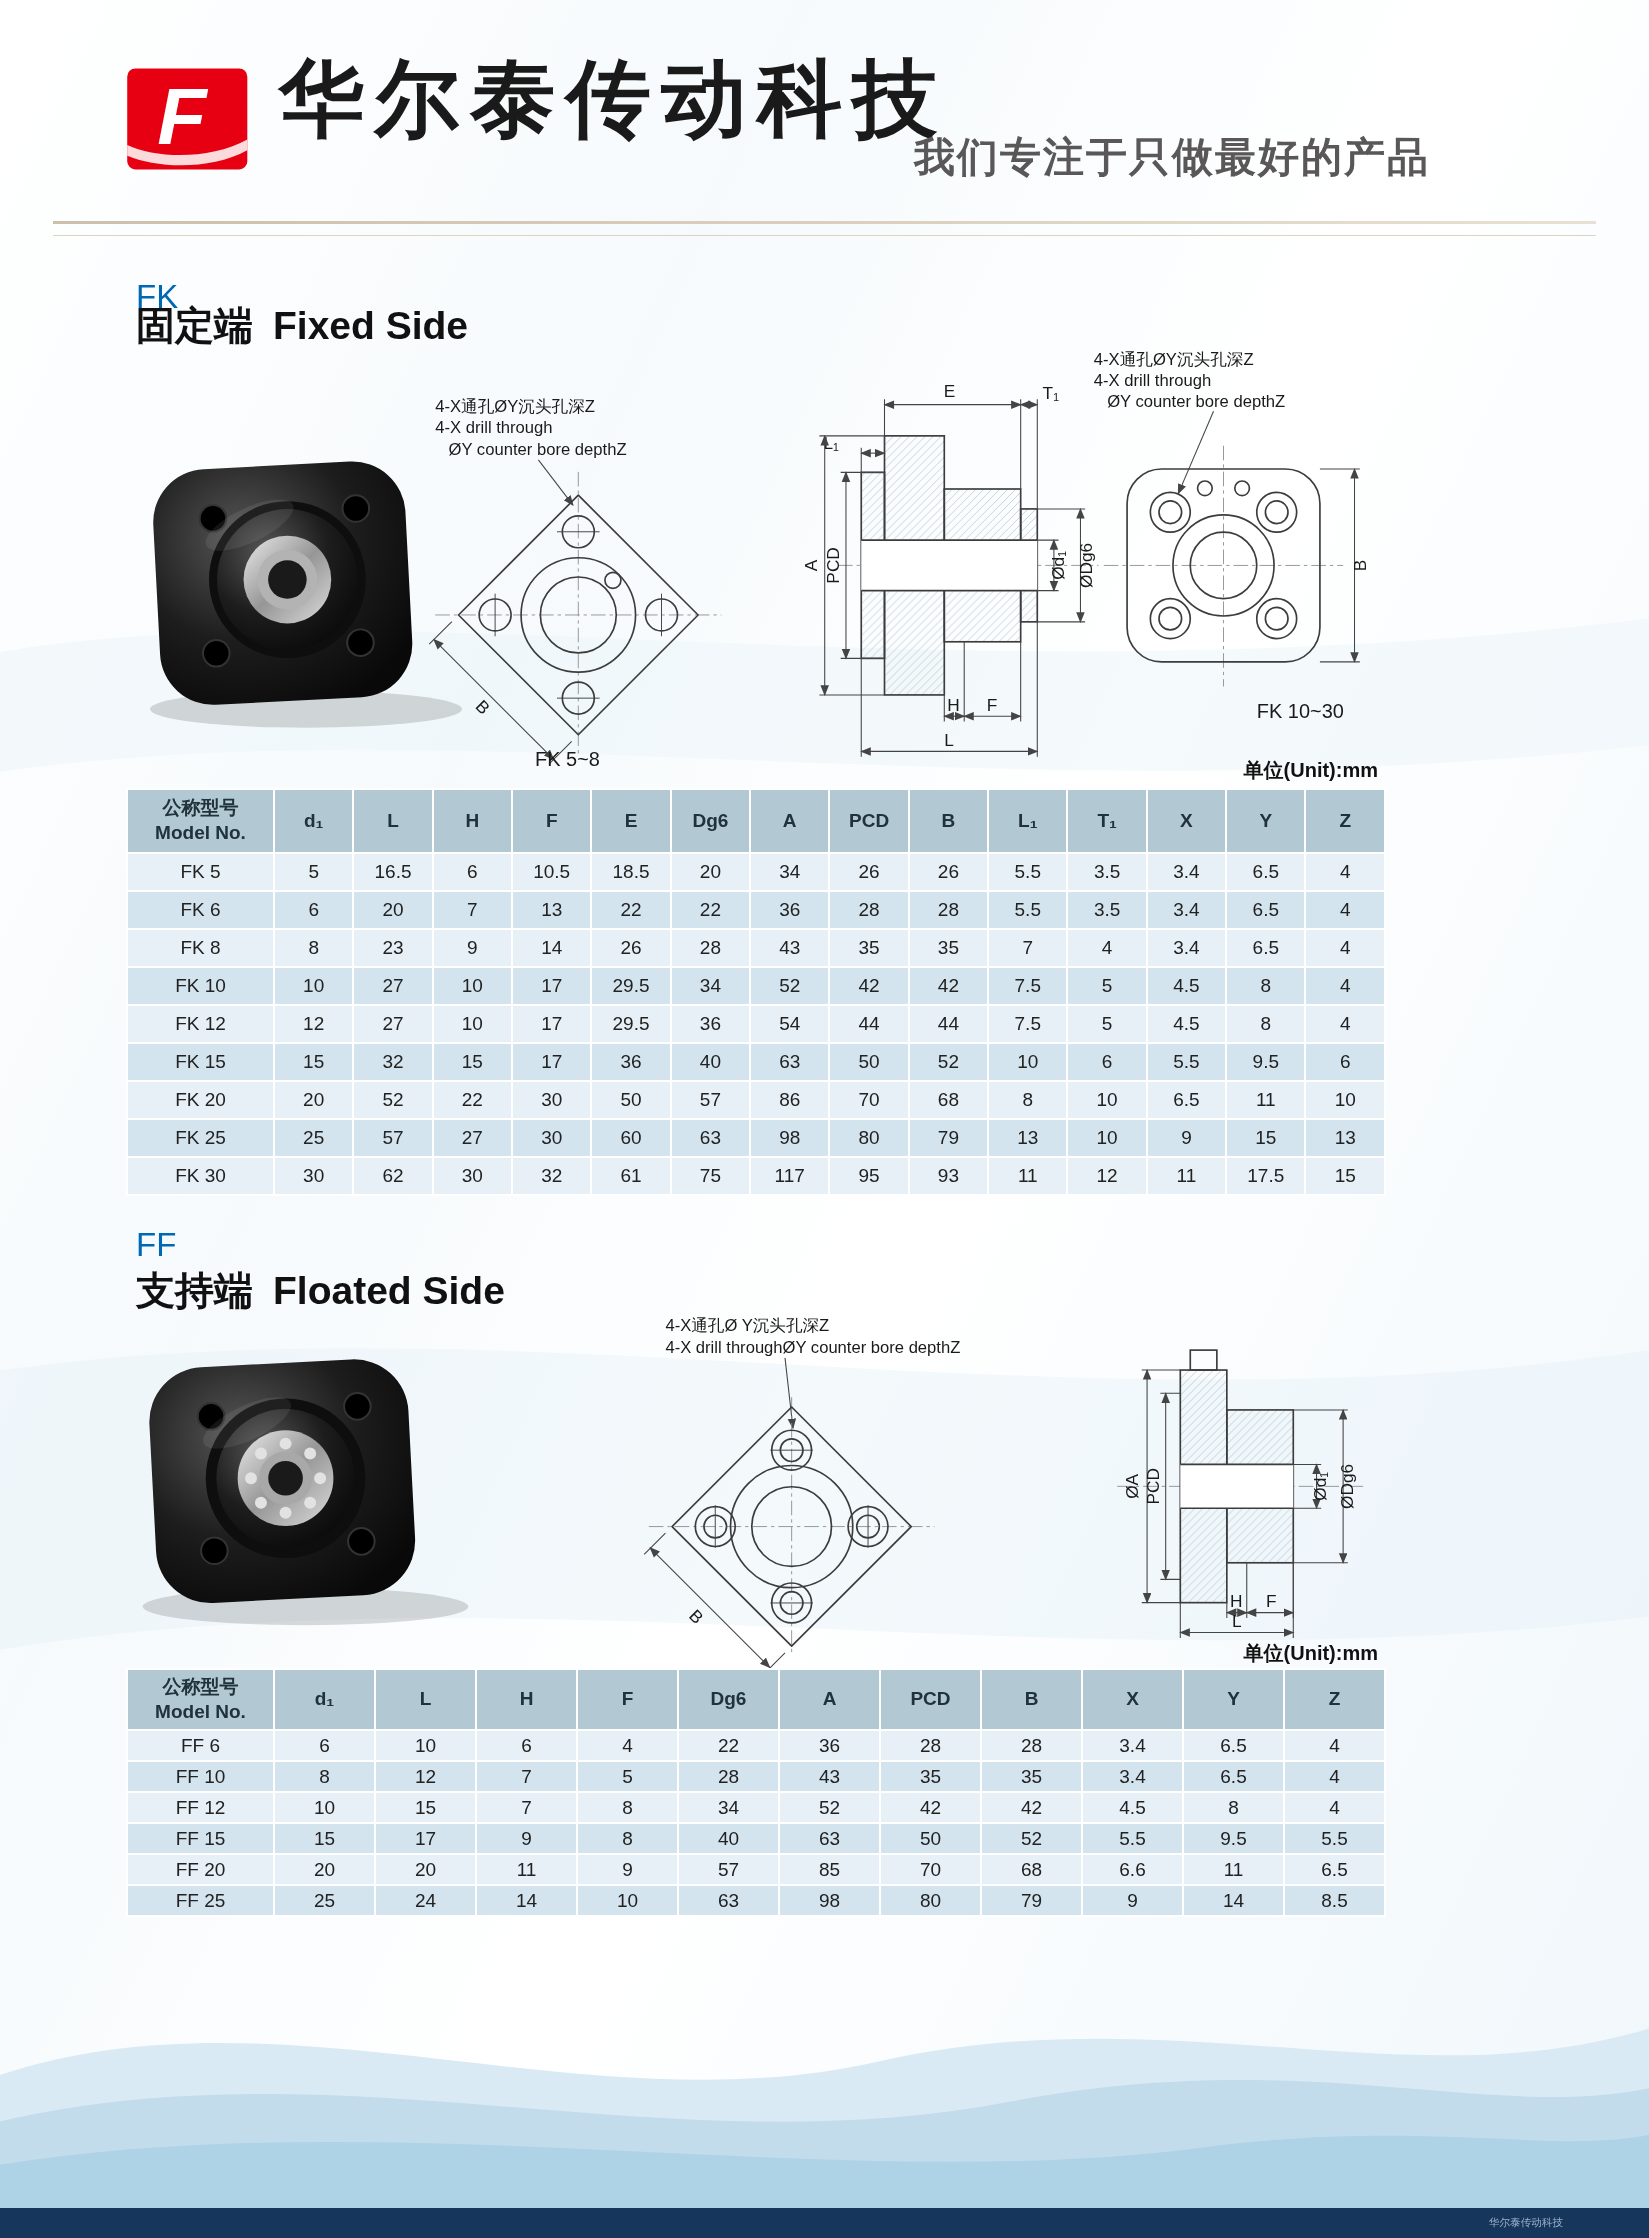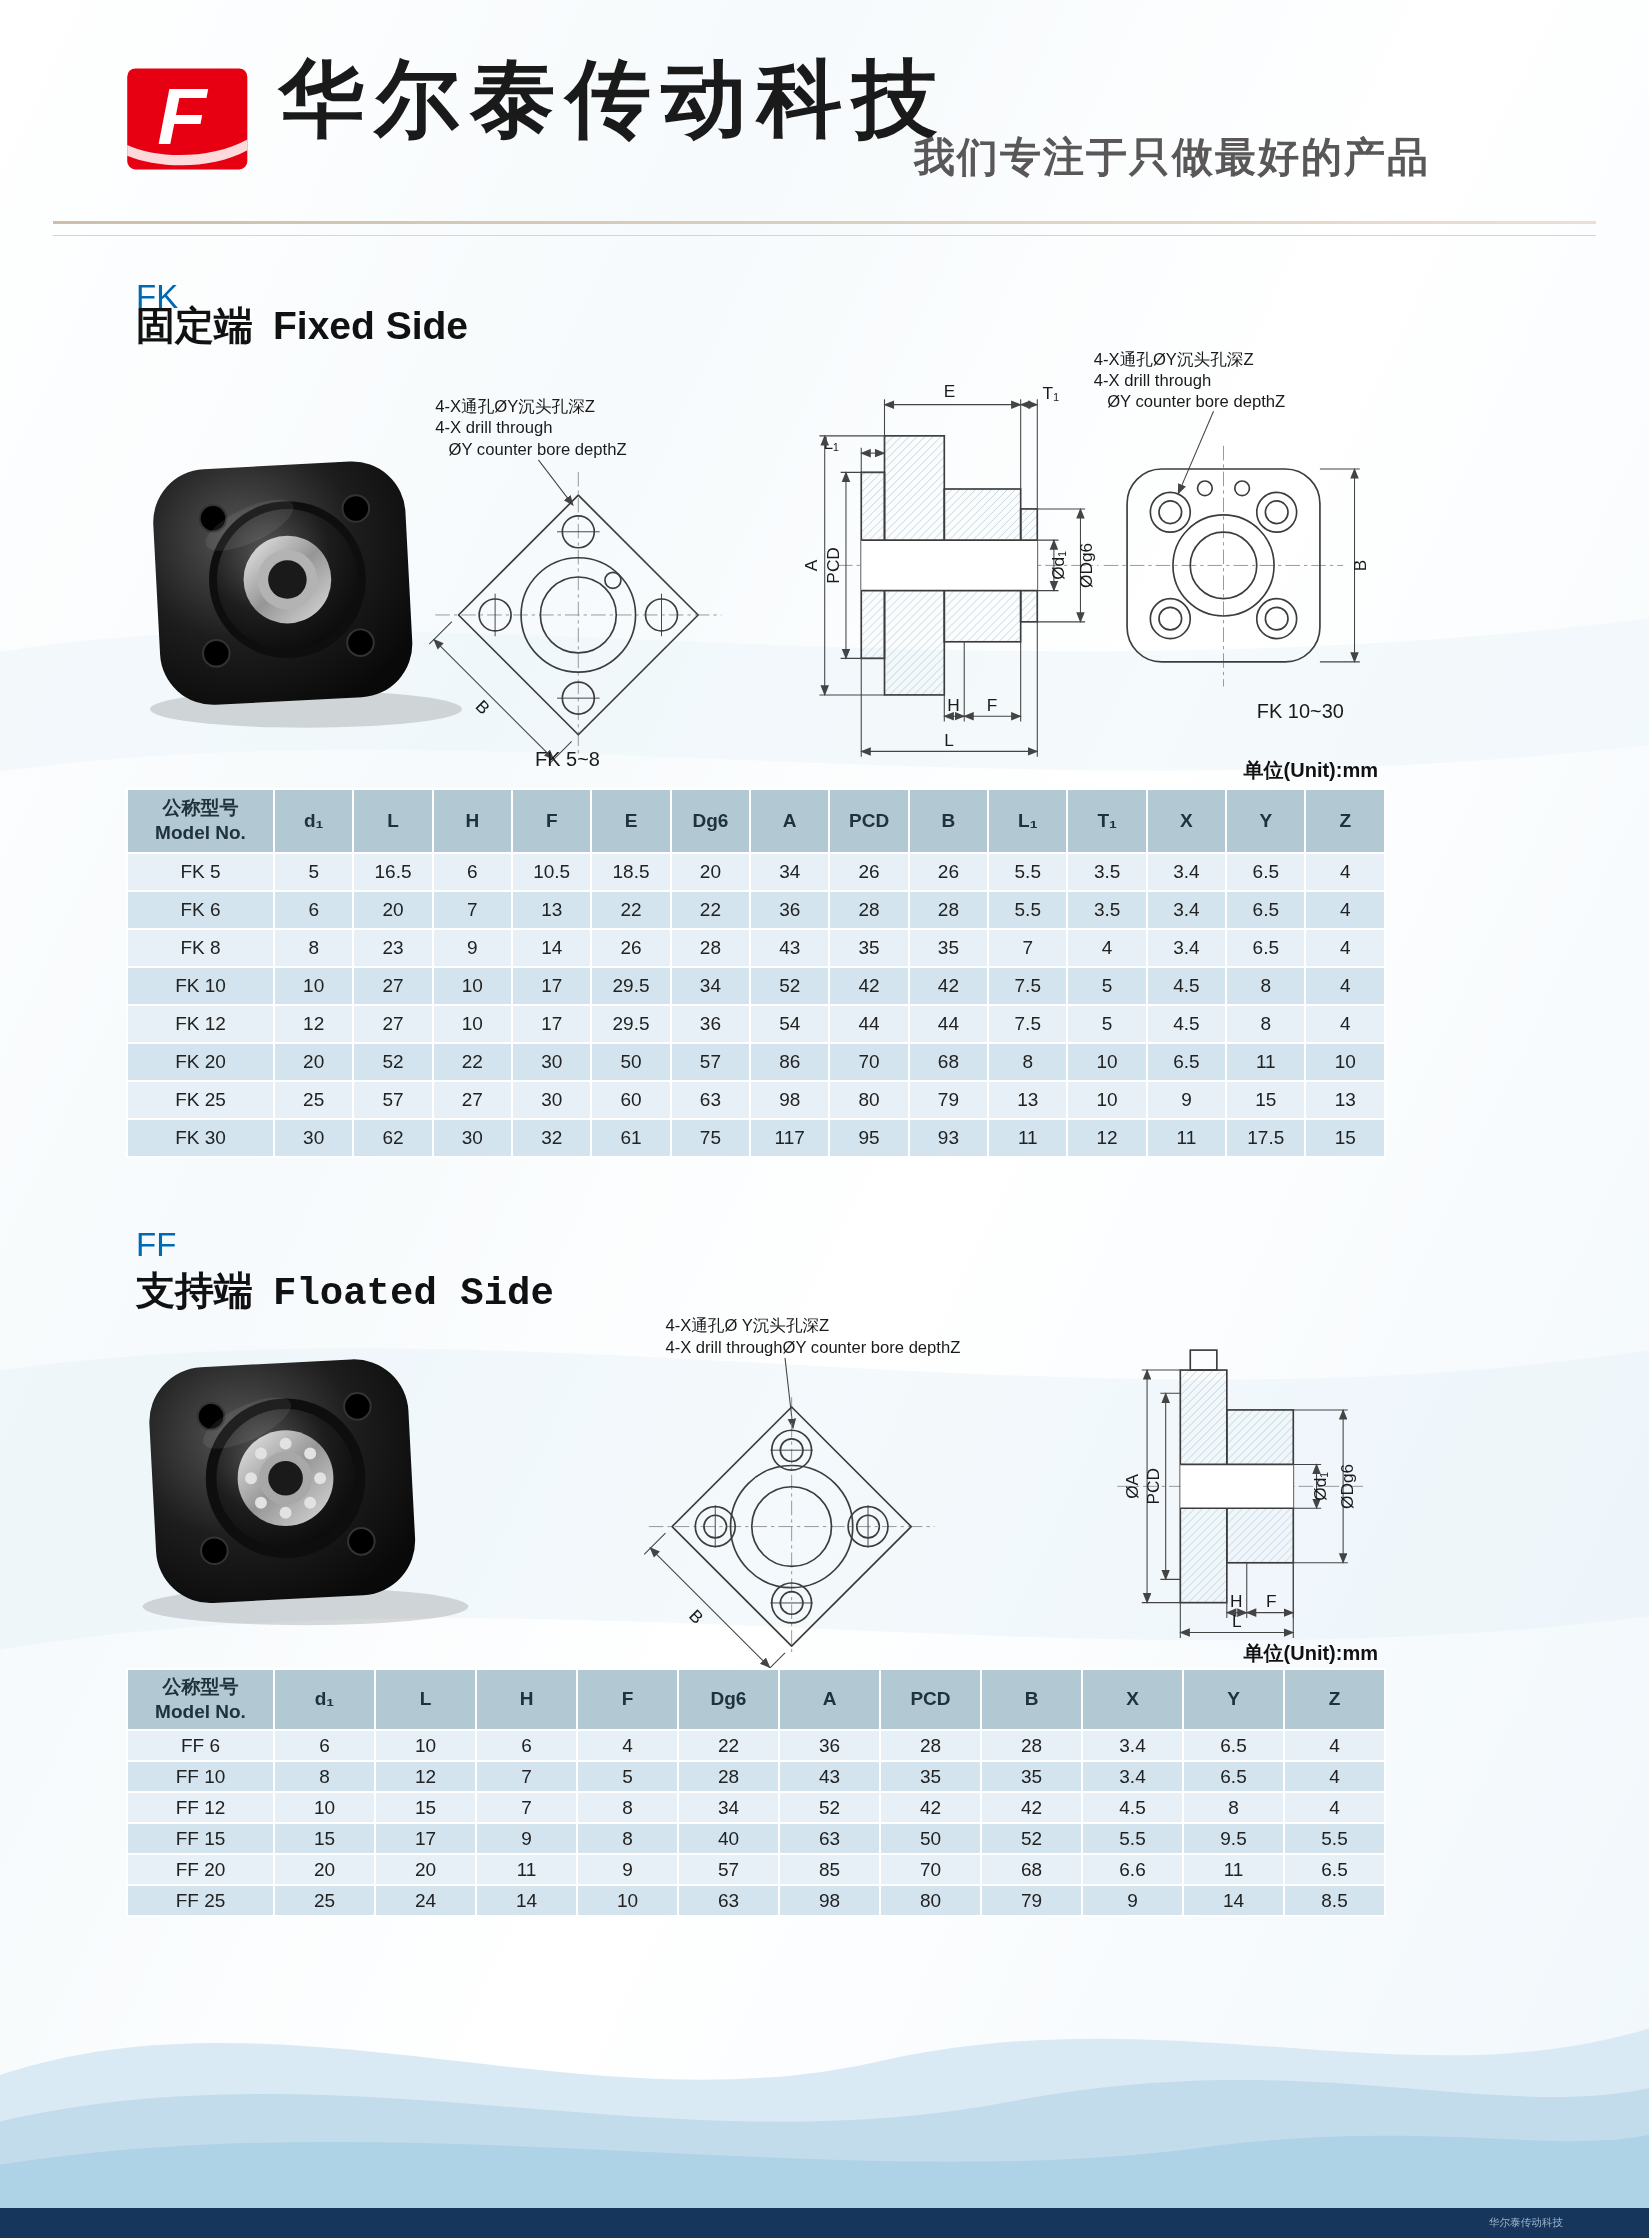--- a/index.html
+++ b/index.html
@@ -300,20 +300,37 @@
             <td>54</td>
             <td>44</td>
             <td>44</td>
             <td>7.5</td>
             <td>5</td>
             <td>4.5</td>
             <td>8</td>
             <td>4</td>
           </tr>
           <tr>
+            <td>FK 15</td>
+            <td>15</td>
+            <td>32</td>
+            <td>15</td>
+            <td>17</td>
+            <td>36</td>
+            <td>40</td>
+            <td>63</td>
+            <td>50</td>
+            <td>52</td>
+            <td>10</td>
+            <td>6</td>
+            <td>5.5</td>
+            <td>9.5</td>
+            <td>6</td>
+          </tr>
+          <tr>
             <td>FK 20</td>
             <td>20</td>
             <td>52</td>
             <td>22</td>
             <td>30</td>
             <td>50</td>
             <td>57</td>
             <td>86</td>
             <td>70</td>
             <td>68</td>
@@ -355,21 +372,21 @@
             <td>12</td>
             <td>11</td>
             <td>17.5</td>
             <td>15</td>
           </tr>
         </tbody>
       </table>
   </div>
 
   <div class="sec-code" style="left:136px;top:1226px;">FF</div>
-  <div class="sec-title" style="left:136px;top:1264px;font-family:Liberation Mono, monospace;">
+  <div class="sec-title" style="left:136px;top:1264px;">
     <span>支持端</span><span class="en">Floated Side</span>
   </div>
 
   <svg class="drawing" style="left:106px;top:1343px;width:399px;height:293px;" viewBox="0 0 600 440">
     <ellipse cx="300" cy="396" rx="245" ry="28" fill="#000" opacity="0.14"></ellipse>
     <rect x="70" y="30" width="390" height="355" rx="82" fill="url(#gBody)" transform="rotate(-3 265 207)"></rect>
     <circle cx="158" cy="110" r="20" fill="#000" stroke="#333" stroke-width="3"></circle>
     <circle cx="378" cy="95" r="20" fill="#000" stroke="#333" stroke-width="3"></circle>
     <circle cx="163" cy="312" r="20" fill="#000" stroke="#333" stroke-width="3"></circle>
     <circle cx="384" cy="298" r="20" fill="#000" stroke="#333" stroke-width="3"></circle>

